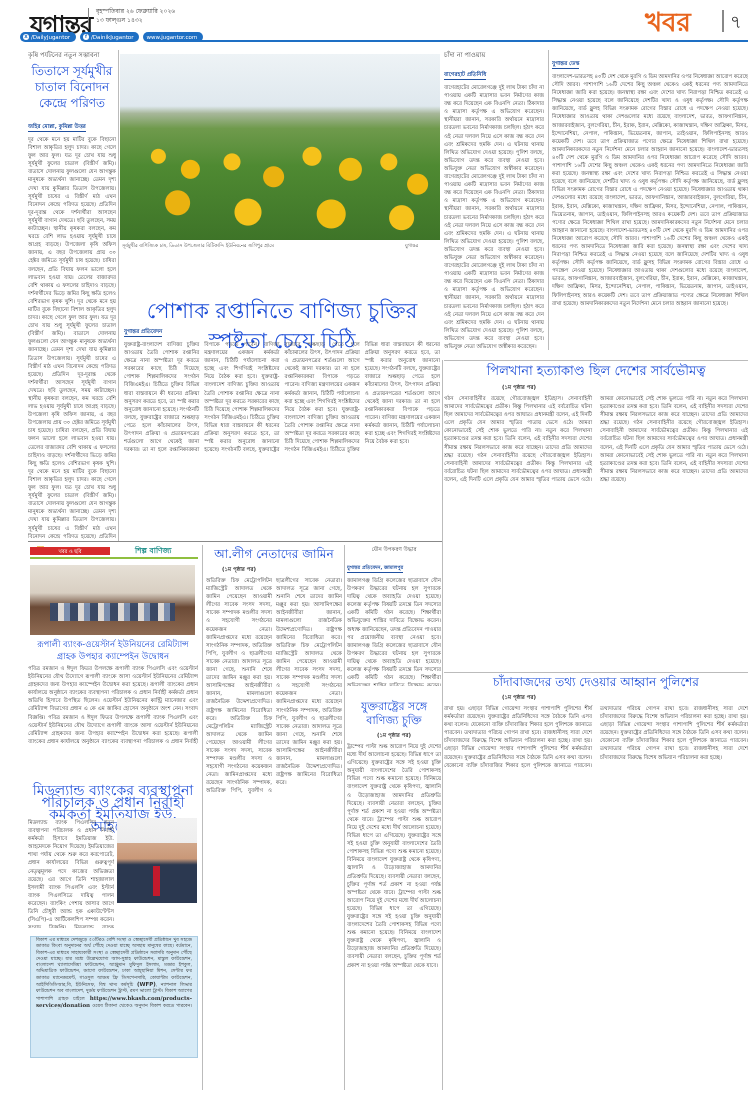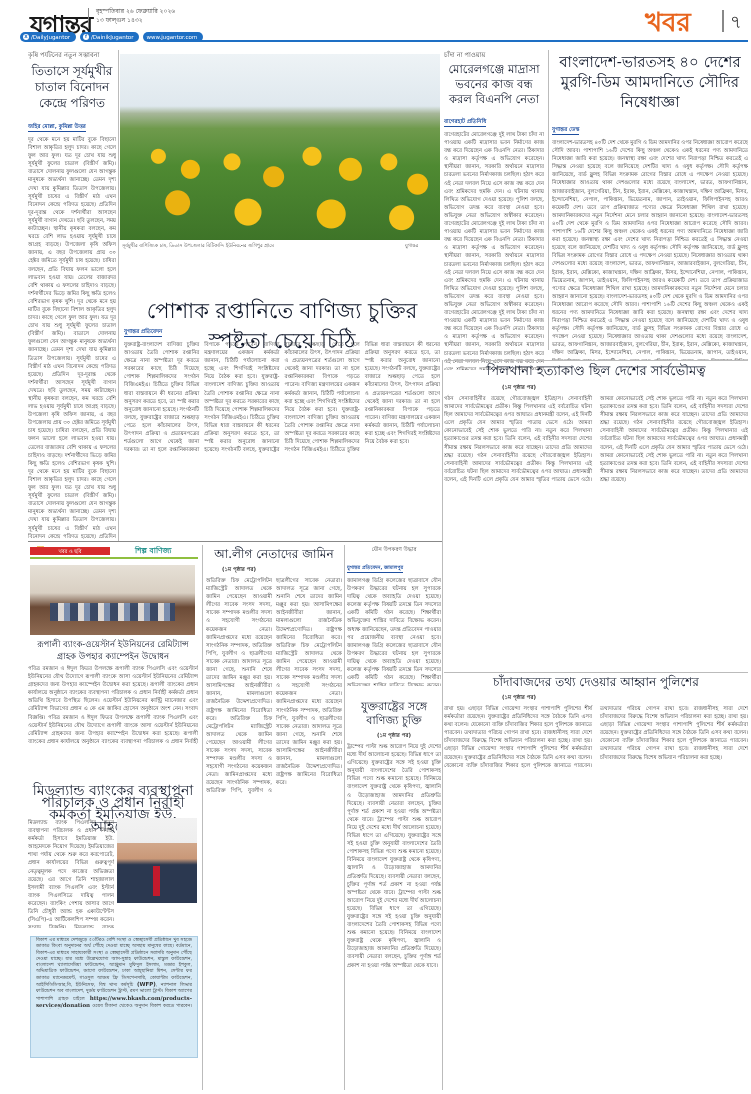--- a/index.html
+++ b/index.html
@@ -19,21 +19,21 @@
   .section-name { left: 645px; top: 2px; font-size: 26px; font-weight: bold; color: #e8651e; font-family: "DejaVu Serif", serif; }
   .section-sep { left: 722px; top: 10px; width: 1.5px; height: 22px; background: #888; }
   .page-no { left: 730px; top: 8px; font-size: 18px; color: #333; font-family: "DejaVu Sans", sans-serif; }
 
   
   .col { position: absolute; overflow: hidden; }
   .col p { font-size: 5.3px; line-height: 8.1px; color: #333; text-align: justify; font-family: "DejaVu Sans", sans-serif; }
   .kicker { font-size: 6.5px; color: #444; font-family: "DejaVu Sans", sans-serif; }
   .byline { font-size: 5.5px; color: #1e4fa0; font-weight: bold; font-family: "DejaVu Sans", sans-serif; border-bottom: 0.6px solid #1e4fa0; display: inline-block; margin: 2px 0 3px; }
   .cont { font-size: 5.5px; font-weight: bold; text-align: center; color: #333; font-family: "DejaVu Sans", sans-serif; margin-bottom: 2px; }
-  .hl { font-family: "DejaVu Serif", serif; color: #0f172a; text-align: center; }
+  .hl { font-family: "DejaVu Serif", serif; color: #1d4ed8; text-align: center; }
 
   .vrule { position: absolute; width: 0.6px; background: #bbb; }
   .hrule { position: absolute; height: 0.6px; background: #bbb; }
 
   
   .photo-sun { left: 120px; top: 54px; width: 320px; height: 186px;
     background:
       radial-gradient(circle at 12% 55%, #f5c21b 0 7px, transparent 8px),
       radial-gradient(circle at 22% 62%, #f1b90f 0 9px, transparent 10px),
       radial-gradient(circle at 35% 58%, #f5c21b 0 8px, transparent 9px),
@@ -99,28 +99,26 @@
   <p>দূর থেকে মনে হয় মাটির বুকে বিছানো বিশাল আকৃতির হলুদ চাদর। কাছে গেলে ফুল আর ফুল। যত দূর চোখ যায় শুধু সূর্যমুখী ফুলের চাতাল (বিস্তীর্ণ জমি)। বাতাসে দোলনায় ফুলগুলো যেন আগন্তুক মানুষকে অভ্যর্থনা জানাচ্ছে। তেমন দৃশ্য দেখা যায় কুমিল্লার তিতাস উপজেলায়। সূর্যমুখী চাষের এ বিস্তীর্ণ মাঠ এখন বিনোদন কেন্দ্রে পরিণত হয়েছে। প্রতিদিন দূর-দূরান্ত থেকে দর্শনার্থীরা আসছেন সূর্যমুখী বাগান দেখতে। ছবি তুলছেন, সময় কাটাচ্ছেন। স্থানীয় কৃষকরা বলছেন, কম খরচে বেশি লাভ হওয়ায় সূর্যমুখী চাষে আগ্রহ বাড়ছে। উপজেলা কৃষি অফিস জানায়, এ বছর উপজেলায় প্রায় ৩০ হেক্টর জমিতে সূর্যমুখী চাষ হয়েছে। চাষিরা বলছেন, প্রতি বিঘায় ফলন ভালো হলে লাভবান হওয়া যায়। তেলের বাজারদর বেশি থাকায় এ ফসলের চাহিদাও বাড়ছে। দর্শনার্থীদের ভিড়ে জমির কিছু ক্ষতি হলেও বেশিরভাগ কৃষক খুশি। দূর থেকে মনে হয় মাটির বুকে বিছানো বিশাল আকৃতির হলুদ চাদর। কাছে গেলে ফুল আর ফুল। যত দূর চোখ যায় শুধু সূর্যমুখী ফুলের চাতাল (বিস্তীর্ণ জমি)। বাতাসে দোলনায় ফুলগুলো যেন আগন্তুক মানুষকে অভ্যর্থনা জানাচ্ছে। তেমন দৃশ্য দেখা যায় কুমিল্লার তিতাস উপজেলায়। সূর্যমুখী চাষের এ বিস্তীর্ণ মাঠ এখন বিনোদন কেন্দ্রে পরিণত হয়েছে। প্রতিদিন দূর-দূরান্ত থেকে দর্শনার্থীরা আসছেন সূর্যমুখী বাগান দেখতে। ছবি তুলছেন, সময় কাটাচ্ছেন। স্থানীয় কৃষকরা বলছেন, কম খরচে বেশি লাভ হওয়ায় সূর্যমুখী চাষে আগ্রহ বাড়ছে। উপজেলা কৃষি অফিস জানায়, এ বছর উপজেলায় প্রায় ৩০ হেক্টর জমিতে সূর্যমুখী চাষ হয়েছে। চাষিরা বলছেন, প্রতি বিঘায় ফলন ভালো হলে লাভবান হওয়া যায়। তেলের বাজারদর বেশি থাকায় এ ফসলের চাহিদাও বাড়ছে। দর্শনার্থীদের ভিড়ে জমির কিছু ক্ষতি হলেও বেশিরভাগ কৃষক খুশি। দূর থেকে মনে হয় মাটির বুকে বিছানো বিশাল আকৃতির হলুদ চাদর। কাছে গেলে ফুল আর ফুল। যত দূর চোখ যায় শুধু সূর্যমুখী ফুলের চাতাল (বিস্তীর্ণ জমি)। বাতাসে দোলনায় ফুলগুলো যেন আগন্তুক মানুষকে অভ্যর্থনা জানাচ্ছে। তেমন দৃশ্য দেখা যায় কুমিল্লার তিতাস উপজেলায়। সূর্যমুখী চাষের এ বিস্তীর্ণ মাঠ এখন বিনোদন কেন্দ্রে পরিণত হয়েছে। প্রতিদিন দূর-দূরান্ত থেকে দর্শনার্থীরা আসছেন সূর্যমুখী বাগান দেখতে। ছবি তুলছেন, সময় কাটাচ্ছেন। স্থানীয় কৃষকরা বলছেন, কম খরচে বেশি লাভ হওয়ায় সূর্যমুখী চাষে আগ্রহ বাড়ছে। উপজেলা কৃষি অফিস জানায়, এ বছর উপজেলায় প্রায় ৩০ হেক্টর জমিতে সূর্যমুখী চাষ হয়েছে। চাষিরা বলছেন, প্রতি বিঘায় ফলন ভালো হলে লাভবান হওয়া যায়। তেলের বাজারদর বেশি থাকায় এ ফসলের চাহিদাও বাড়ছে। দর্শনার্থীদের ভিড়ে জমির কিছু ক্ষতি হলেও বেশিরভাগ কৃষক খুশি।</p>
 </div>
 <div class="vrule" style="left:118px; top:50px; height:492px;"></div>
 
 <div class="abs photo-sun"></div>
 <div class="abs" style="left:122px; top:242px; width:240px; font-size:4.8px; color:#444; font-family:'DejaVu Sans',sans-serif;">সূর্যমুখীর বাণিজ্যিক চাষ, তিতাস উপজেলার বিটিকান্দি ইউনিয়নের জগিপুর গ্রামে</div>
 <div class="abs" style="left:405px; top:242px; font-size:4.8px; color:#444; font-family:'DejaVu Sans',sans-serif;">যুগান্তর</div>
 
 <div class="col" style="left:444px; top:50px; width:100px; height:320px;">
   <div class="kicker" style="text-align:left;">চাঁদা না পাওয়ায়</div>
-  <div class="hl" style="font-size:11.5px; line-height:15px; margin:1px 0;">মোরেলগঞ্জে মাদ্রাসা ভবনের কাজ বন্ধ করল বিএনপি নেতা</div>
   <div class="byline">বাগেরহাট প্রতিনিধি</div>
   <p>বাগেরহাটের মোরেলগঞ্জে দুই লাখ টাকা চাঁদা না পাওয়ায় একটি মাদ্রাসার ভবন নির্মাণের কাজ বন্ধ করে দিয়েছেন এক বিএনপি নেতা। ঠিকাদার ও মাদ্রাসা কর্তৃপক্ষ এ অভিযোগ করেছেন। স্থানীয়রা জানান, সরকারি অর্থায়নে মাদ্রাসার চারতলা ভবনের নির্মাণকাজ চলছিল। হঠাৎ করে ওই নেতা দলবল নিয়ে এসে কাজ বন্ধ করে দেন এবং শ্রমিকদের হুমকি দেন। এ ঘটনায় থানায় লিখিত অভিযোগ দেওয়া হয়েছে। পুলিশ বলছে, অভিযোগ তদন্ত করে ব্যবস্থা নেওয়া হবে। অভিযুক্ত নেতা অভিযোগ অস্বীকার করেছেন। বাগেরহাটের মোরেলগঞ্জে দুই লাখ টাকা চাঁদা না পাওয়ায় একটি মাদ্রাসার ভবন নির্মাণের কাজ বন্ধ করে দিয়েছেন এক বিএনপি নেতা। ঠিকাদার ও মাদ্রাসা কর্তৃপক্ষ এ অভিযোগ করেছেন। স্থানীয়রা জানান, সরকারি অর্থায়নে মাদ্রাসার চারতলা ভবনের নির্মাণকাজ চলছিল। হঠাৎ করে ওই নেতা দলবল নিয়ে এসে কাজ বন্ধ করে দেন এবং শ্রমিকদের হুমকি দেন। এ ঘটনায় থানায় লিখিত অভিযোগ দেওয়া হয়েছে। পুলিশ বলছে, অভিযোগ তদন্ত করে ব্যবস্থা নেওয়া হবে। অভিযুক্ত নেতা অভিযোগ অস্বীকার করেছেন। বাগেরহাটের মোরেলগঞ্জে দুই লাখ টাকা চাঁদা না পাওয়ায় একটি মাদ্রাসার ভবন নির্মাণের কাজ বন্ধ করে দিয়েছেন এক বিএনপি নেতা। ঠিকাদার ও মাদ্রাসা কর্তৃপক্ষ এ অভিযোগ করেছেন। স্থানীয়রা জানান, সরকারি অর্থায়নে মাদ্রাসার চারতলা ভবনের নির্মাণকাজ চলছিল। হঠাৎ করে ওই নেতা দলবল নিয়ে এসে কাজ বন্ধ করে দেন এবং শ্রমিকদের হুমকি দেন। এ ঘটনায় থানায় লিখিত অভিযোগ দেওয়া হয়েছে। পুলিশ বলছে, অভিযোগ তদন্ত করে ব্যবস্থা নেওয়া হবে। অভিযুক্ত নেতা অভিযোগ অস্বীকার করেছেন।</p>
 </div>
 <div class="vrule" style="left:548px; top:50px; height:300px;"></div>
 
 <div class="col" style="left:552px; top:50px; width:196px; height:310px;">
-  <div class="hl" style="font-size:15px; line-height:20px; margin:2px 0 4px;">বাংলাদেশ-ভারতসহ ৪০ দেশের মুরগি-ডিম আমদানিতে সৌদির নিষেধাজ্ঞা</div>
   <div class="byline">যুগান্তর ডেস্ক</div>
   <p>বাংলাদেশ-ভারতসহ ৪০টি দেশ থেকে মুরগি ও ডিম আমদানির ওপর নিষেধাজ্ঞা আরোপ করেছে সৌদি আরব। পাশাপাশি ১৬টি দেশের কিছু অঞ্চল থেকেও একই ধরনের পণ্য আমদানিতে নিষেধাজ্ঞা জারি করা হয়েছে। জনস্বাস্থ্য রক্ষা এবং দেশের খাদ্য নিরাপত্তা নিশ্চিত করতেই এ সিদ্ধান্ত নেওয়া হয়েছে বলে জানিয়েছে দেশটির খাদ্য ও ওষুধ কর্তৃপক্ষ। সৌদি কর্তৃপক্ষ জানিয়েছে, বার্ড ফ্লুসহ বিভিন্ন সংক্রামক রোগের বিস্তার রোধে এ পদক্ষেপ নেওয়া হয়েছে। নিষেধাজ্ঞার আওতায় থাকা দেশগুলোর মধ্যে রয়েছে বাংলাদেশ, ভারত, আফগানিস্তান, আজারবাইজান, বুলগেরিয়া, চীন, ইরাক, ইরান, মেক্সিকো, কাজাখস্তান, দক্ষিণ আফ্রিকা, মিসর, ইন্দোনেশিয়া, নেপাল, পাকিস্তান, ভিয়েতনাম, জাপান, তাইওয়ান, ফিলিপাইনসহ আরও কয়েকটি দেশ। তবে তাপ প্রক্রিয়াজাত পণ্যের ক্ষেত্রে নিষেধাজ্ঞা শিথিল রাখা হয়েছে। আমদানিকারকদের নতুন নির্দেশনা মেনে চলার আহ্বান জানানো হয়েছে। বাংলাদেশ-ভারতসহ ৪০টি দেশ থেকে মুরগি ও ডিম আমদানির ওপর নিষেধাজ্ঞা আরোপ করেছে সৌদি আরব। পাশাপাশি ১৬টি দেশের কিছু অঞ্চল থেকেও একই ধরনের পণ্য আমদানিতে নিষেধাজ্ঞা জারি করা হয়েছে। জনস্বাস্থ্য রক্ষা এবং দেশের খাদ্য নিরাপত্তা নিশ্চিত করতেই এ সিদ্ধান্ত নেওয়া হয়েছে বলে জানিয়েছে দেশটির খাদ্য ও ওষুধ কর্তৃপক্ষ। সৌদি কর্তৃপক্ষ জানিয়েছে, বার্ড ফ্লুসহ বিভিন্ন সংক্রামক রোগের বিস্তার রোধে এ পদক্ষেপ নেওয়া হয়েছে। নিষেধাজ্ঞার আওতায় থাকা দেশগুলোর মধ্যে রয়েছে বাংলাদেশ, ভারত, আফগানিস্তান, আজারবাইজান, বুলগেরিয়া, চীন, ইরাক, ইরান, মেক্সিকো, কাজাখস্তান, দক্ষিণ আফ্রিকা, মিসর, ইন্দোনেশিয়া, নেপাল, পাকিস্তান, ভিয়েতনাম, জাপান, তাইওয়ান, ফিলিপাইনসহ আরও কয়েকটি দেশ। তবে তাপ প্রক্রিয়াজাত পণ্যের ক্ষেত্রে নিষেধাজ্ঞা শিথিল রাখা হয়েছে। আমদানিকারকদের নতুন নির্দেশনা মেনে চলার আহ্বান জানানো হয়েছে। বাংলাদেশ-ভারতসহ ৪০টি দেশ থেকে মুরগি ও ডিম আমদানির ওপর নিষেধাজ্ঞা আরোপ করেছে সৌদি আরব। পাশাপাশি ১৬টি দেশের কিছু অঞ্চল থেকেও একই ধরনের পণ্য আমদানিতে নিষেধাজ্ঞা জারি করা হয়েছে। জনস্বাস্থ্য রক্ষা এবং দেশের খাদ্য নিরাপত্তা নিশ্চিত করতেই এ সিদ্ধান্ত নেওয়া হয়েছে বলে জানিয়েছে দেশটির খাদ্য ও ওষুধ কর্তৃপক্ষ। সৌদি কর্তৃপক্ষ জানিয়েছে, বার্ড ফ্লুসহ বিভিন্ন সংক্রামক রোগের বিস্তার রোধে এ পদক্ষেপ নেওয়া হয়েছে। নিষেধাজ্ঞার আওতায় থাকা দেশগুলোর মধ্যে রয়েছে বাংলাদেশ, ভারত, আফগানিস্তান, আজারবাইজান, বুলগেরিয়া, চীন, ইরাক, ইরান, মেক্সিকো, কাজাখস্তান, দক্ষিণ আফ্রিকা, মিসর, ইন্দোনেশিয়া, নেপাল, পাকিস্তান, ভিয়েতনাম, জাপান, তাইওয়ান, ফিলিপাইনসহ আরও কয়েকটি দেশ। তবে তাপ প্রক্রিয়াজাত পণ্যের ক্ষেত্রে নিষেধাজ্ঞা শিথিল রাখা হয়েছে। আমদানিকারকদের নতুন নির্দেশনা মেনে চলার আহ্বান জানানো হয়েছে।</p>
 </div>
 
 <div class="abs hl" style="left:124px; top:252px; width:316px; font-size:21px; line-height:30px;margin-top:44px;">পোশাক রপ্তানিতে বাণিজ্য চুক্তির স্পষ্টতা চেয়ে চিঠি</div>
 <div class="col" style="left:124px; top:318px; width:316px; height:220px;">
   <div class="byline">যুগান্তর প্রতিবেদন</div>
   <p style="column-count:4; column-gap:5px;">যুক্তরাষ্ট্র-বাংলাদেশ বাণিজ্য চুক্তির আওতায় তৈরি পোশাক রপ্তানির ক্ষেত্রে নানা অস্পষ্টতা দূর করতে সরকারের কাছে চিঠি দিয়েছে পোশাক শিল্পমালিকদের সংগঠন বিজিএমইএ। চিঠিতে চুক্তির বিভিন্ন ধারা বাস্তবায়নে কী ধরনের প্রক্রিয়া অনুসরণ করতে হবে, তা স্পষ্ট করার অনুরোধ জানানো হয়েছে। সংগঠনটি বলছে, যুক্তরাষ্ট্রের বাজারে শুল্কছাড় পেতে হলে কাঁচামালের উৎস, উৎপাদন প্রক্রিয়া ও প্রত্যয়নপত্রের শর্তগুলো আগে থেকেই জানা দরকার। তা না হলে রপ্তানিকারকরা বিপাকে পড়তে পারেন। বাণিজ্য মন্ত্রণালয়ের একজন কর্মকর্তা জানান, চিঠিটি পর্যালোচনা করা হচ্ছে এবং শিগগিরই সংশ্লিষ্টদের নিয়ে বৈঠক করা হবে। যুক্তরাষ্ট্র-বাংলাদেশ বাণিজ্য চুক্তির আওতায় তৈরি পোশাক রপ্তানির ক্ষেত্রে নানা অস্পষ্টতা দূর করতে সরকারের কাছে চিঠি দিয়েছে পোশাক শিল্পমালিকদের সংগঠন বিজিএমইএ। চিঠিতে চুক্তির বিভিন্ন ধারা বাস্তবায়নে কী ধরনের প্রক্রিয়া অনুসরণ করতে হবে, তা স্পষ্ট করার অনুরোধ জানানো হয়েছে। সংগঠনটি বলছে, যুক্তরাষ্ট্রের বাজারে শুল্কছাড় পেতে হলে কাঁচামালের উৎস, উৎপাদন প্রক্রিয়া ও প্রত্যয়নপত্রের শর্তগুলো আগে থেকেই জানা দরকার। তা না হলে রপ্তানিকারকরা বিপাকে পড়তে পারেন। বাণিজ্য মন্ত্রণালয়ের একজন কর্মকর্তা জানান, চিঠিটি পর্যালোচনা করা হচ্ছে এবং শিগগিরই সংশ্লিষ্টদের নিয়ে বৈঠক করা হবে। যুক্তরাষ্ট্র-বাংলাদেশ বাণিজ্য চুক্তির আওতায় তৈরি পোশাক রপ্তানির ক্ষেত্রে নানা অস্পষ্টতা দূর করতে সরকারের কাছে চিঠি দিয়েছে পোশাক শিল্পমালিকদের সংগঠন বিজিএমইএ। চিঠিতে চুক্তির বিভিন্ন ধারা বাস্তবায়নে কী ধরনের প্রক্রিয়া অনুসরণ করতে হবে, তা স্পষ্ট করার অনুরোধ জানানো হয়েছে। সংগঠনটি বলছে, যুক্তরাষ্ট্রের বাজারে শুল্কছাড় পেতে হলে কাঁচামালের উৎস, উৎপাদন প্রক্রিয়া ও প্রত্যয়নপত্রের শর্তগুলো আগে থেকেই জানা দরকার। তা না হলে রপ্তানিকারকরা বিপাকে পড়তে পারেন। বাণিজ্য মন্ত্রণালয়ের একজন কর্মকর্তা জানান, চিঠিটি পর্যালোচনা করা হচ্ছে এবং শিগগিরই সংশ্লিষ্টদের নিয়ে বৈঠক করা হবে।</p>
 </div>
 

